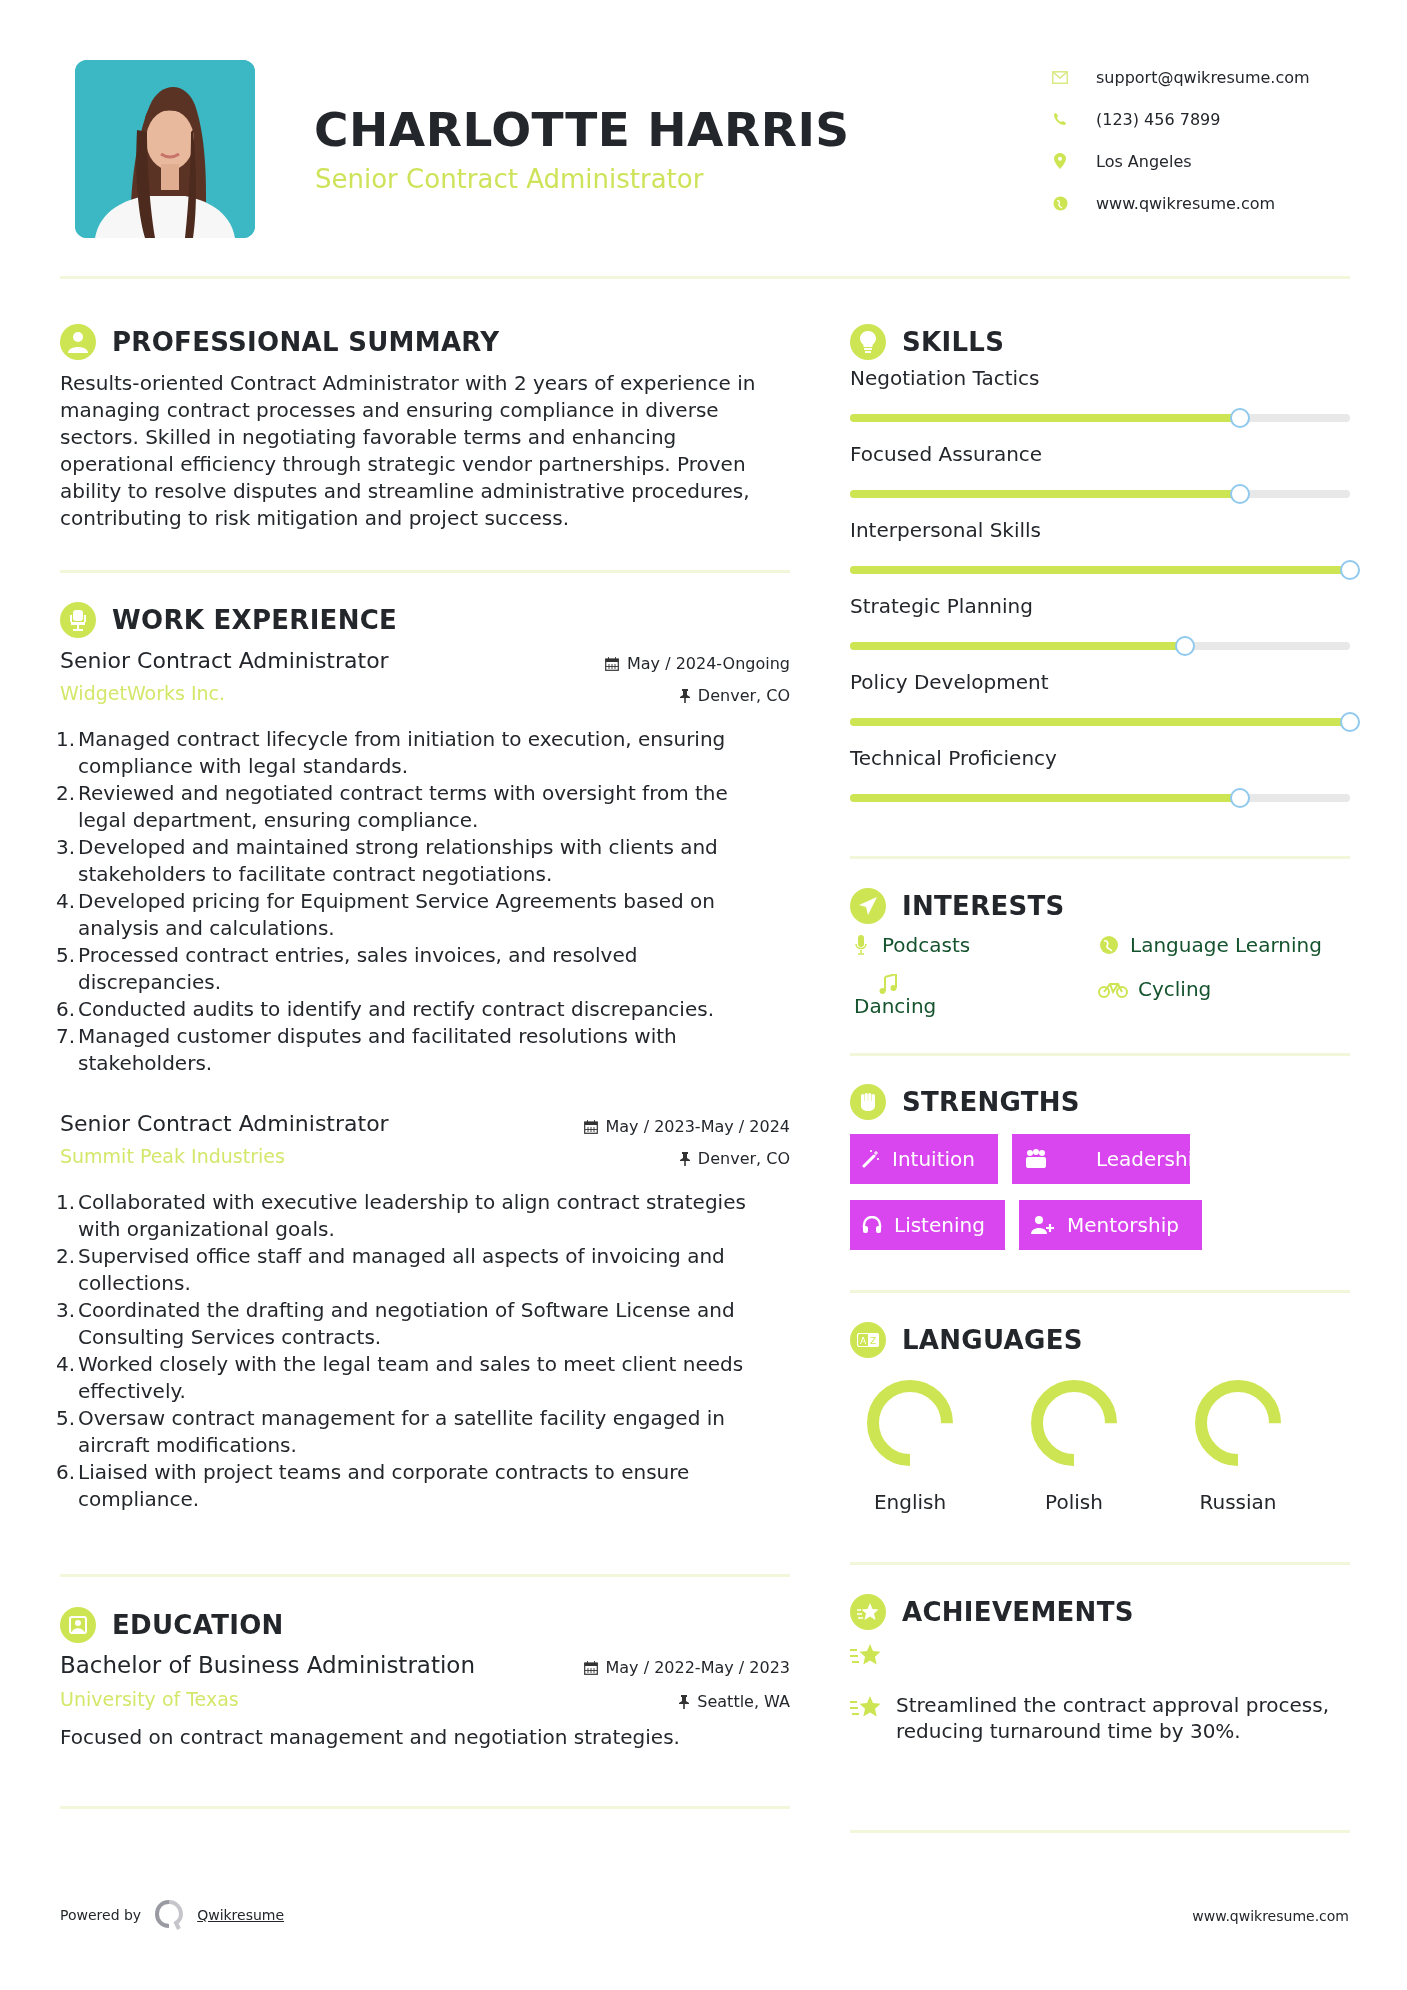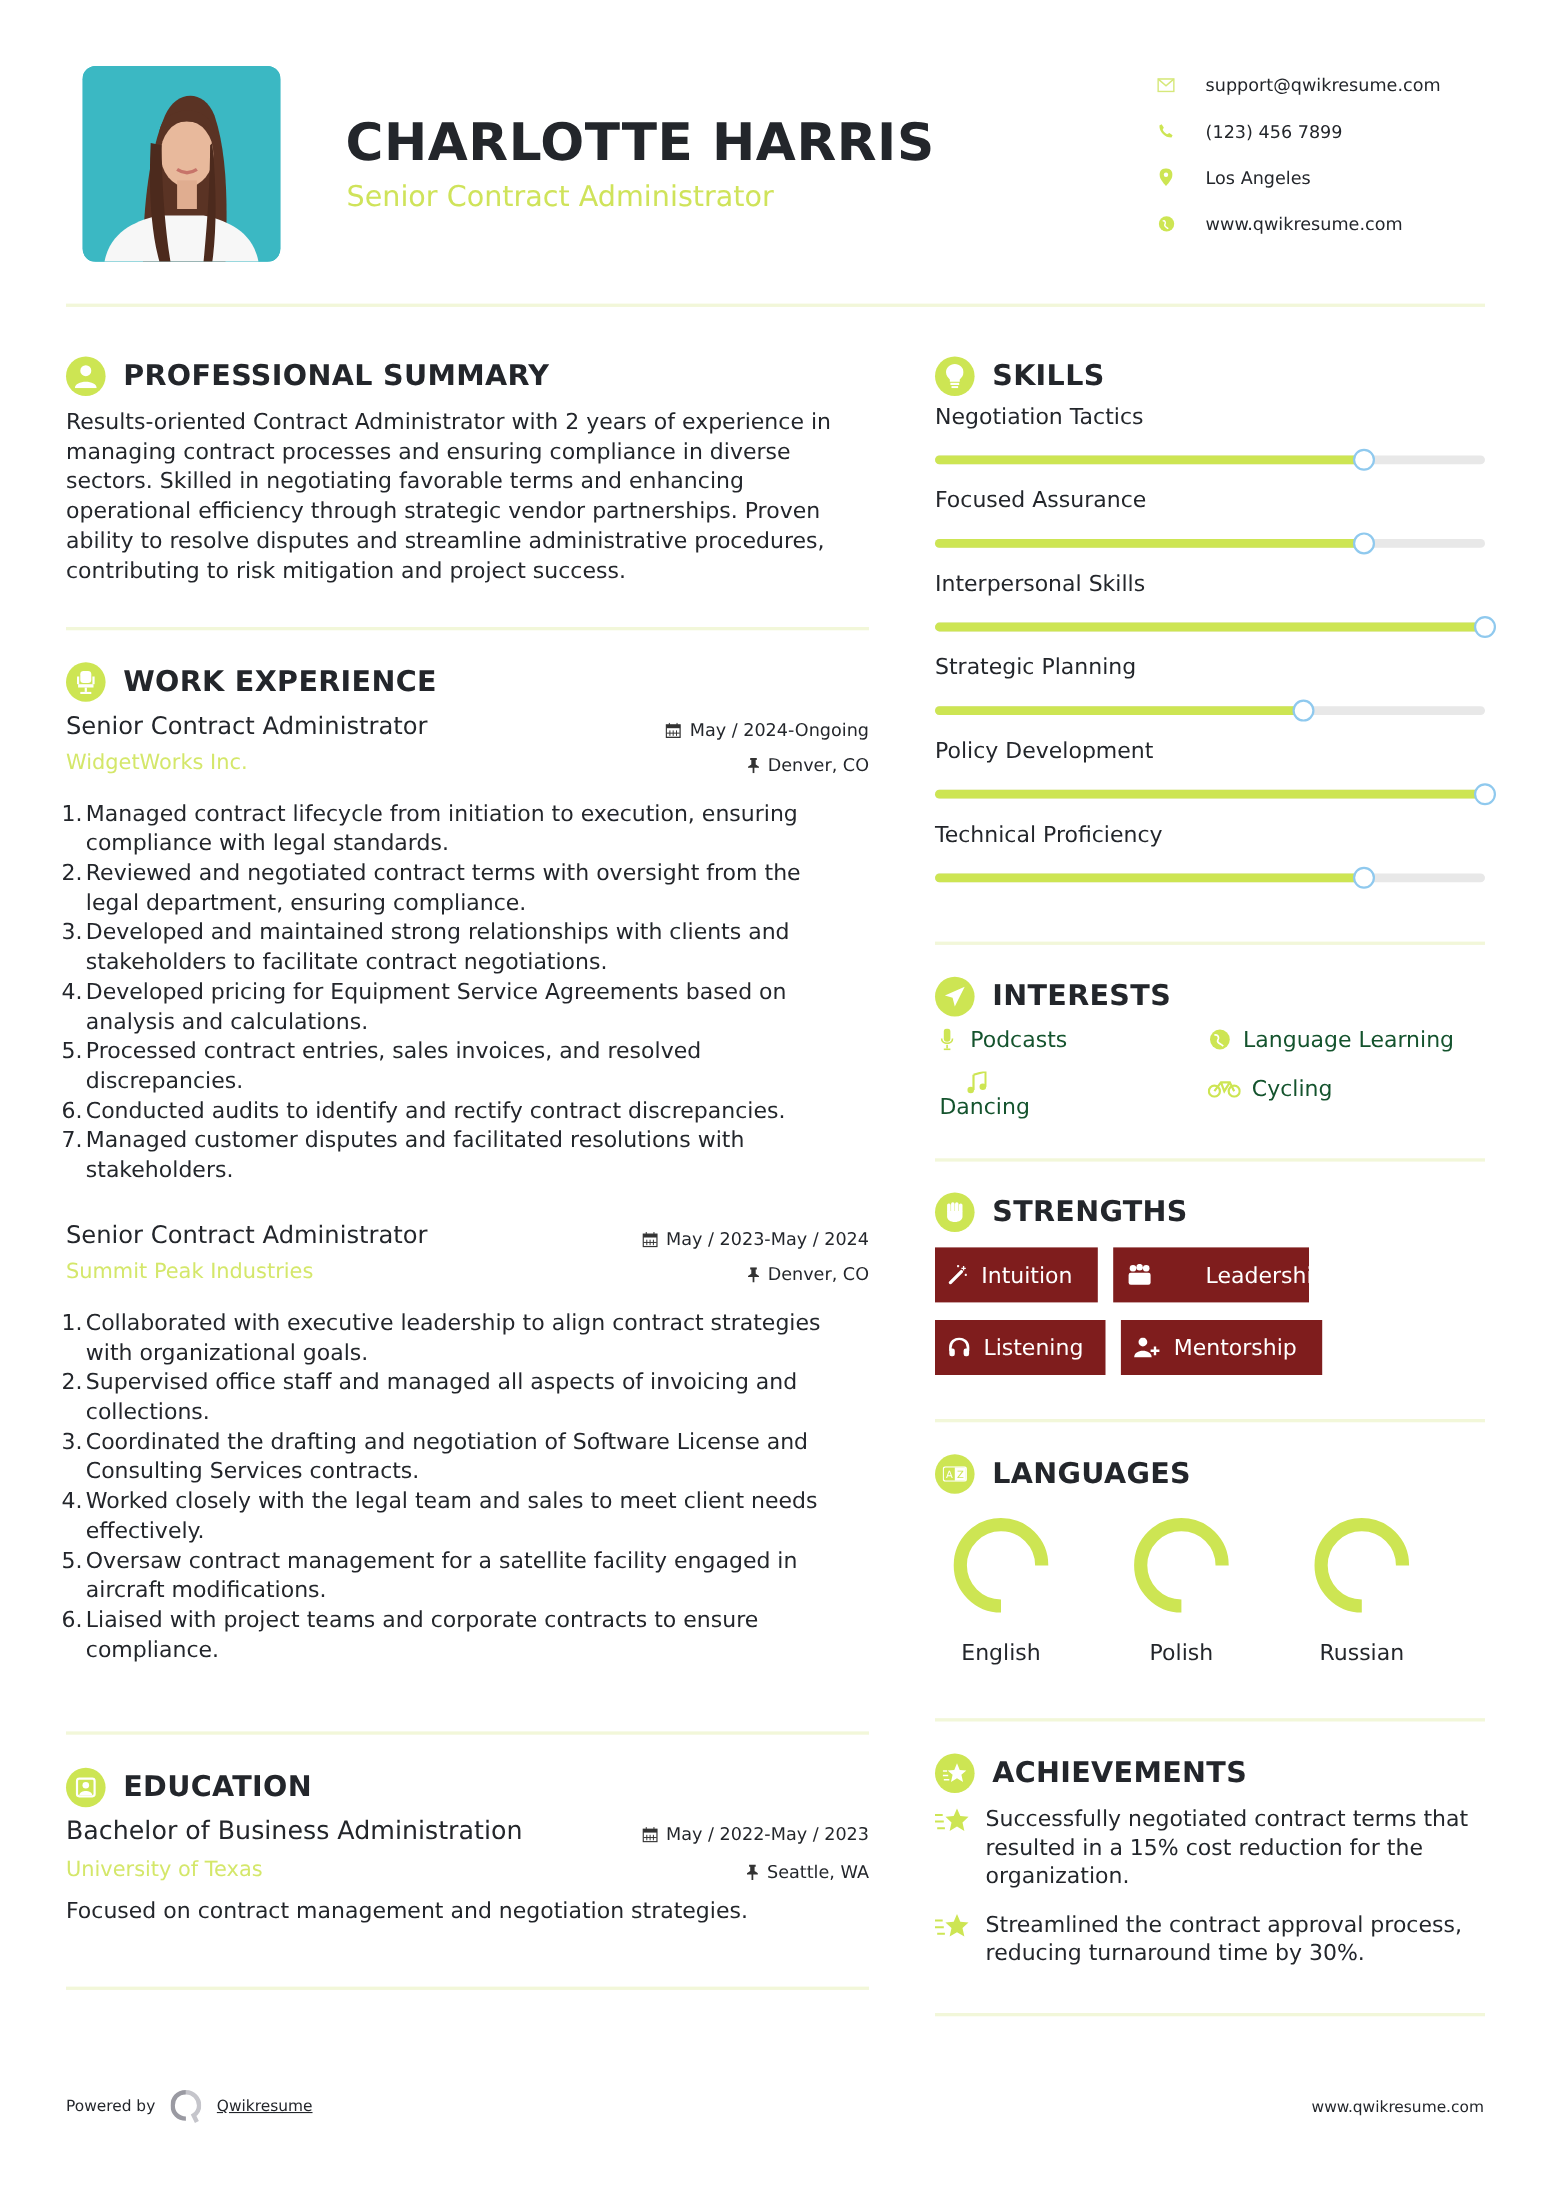--- a/index.html
+++ b/index.html
@@ -43,21 +43,21 @@
   
   .right { left: 850px; width: 500px; }
   .skill-label { font-size: 20px; color: #23262b; height: 28px; }
   .skill-track { position: relative; height: 8px; border-radius: 4px; background: #e8e8e8; margin-top: 20px; }
   .skill-fill { position: absolute; left: 0; top: 0; height: 8px; border-radius: 4px; background: #cde553; }
   .skill-knob { position: absolute; top: -6px; width: 20px; height: 20px; border-radius: 50%; border: 2px solid #8fc9ee; background: #ffffff; margin-left: -10px; }
 
   .interest { display: flex; align-items: center; font-size: 20px; color: #14532d; height: 30px; }
   .interest .ii { width: 22px; margin-right: 10px; display: inline-flex; justify-content: center; }
 
-  .chip { display: inline-flex; align-items: center; background: #7f1d1d; color: #ffffff; font-size: 20px; height: 50px; padding: 0 12px; margin-right: 14px; }
+  .chip { display: inline-flex; align-items: center; background: #d946ef; color: #ffffff; font-size: 20px; height: 50px; padding: 0 12px; margin-right: 14px; }
   .chip .ci { margin-right: 12px; display: inline-flex; }
 
   .lang { position: absolute; width: 120px; text-align: center; }
   .lang-ring { width: 90px; height: 90px; margin: 0 auto; }
   .lang-name { font-size: 20px; color: #23262b; margin-top: 18px; }
 
   .ach { display: flex; font-size: 20px; line-height: 26px; color: #23262b; }
   .ach .ai { width: 34px; flex: 0 0 34px; margin-right: 12px; padding-top: 2px; }
 
   .footer-left { left: 60px; top: 1900px; display: flex; align-items: center; font-size: 14px; }
@@ -526,21 +526,20 @@
         </svg>
     </span>
     <span class="sec-title">ACHIEVEMENTS</span>
   </div>
   <div style="margin-top:8px;">
     <div class="ach" style="margin-bottom:18px;">
       <span class="ai"><svg width="32" height="26" viewBox="0 0 32 26">
             <path d="M20 2 L23 9 L30.5 9.7 L25 14.8 L26.7 22.5 L20 18.5 L13.3 22.5 L15 14.8 L9.5 9.7 L17 9 Z" fill="#cde553"></path>
             <path d="M0 8 H7 M0 14 H8 M2 20 H9" stroke="#cde553" stroke-width="1.8"></path>
           </svg></span>
-      <span style="width:450px;">Successfully negotiated contract terms that resulted in a 15% cost reduction for the organization.</span>
     </div>
     <div class="ach">
       <span class="ai"><svg width="32" height="26" viewBox="0 0 32 26">
             <path d="M20 2 L23 9 L30.5 9.7 L25 14.8 L26.7 22.5 L20 18.5 L13.3 22.5 L15 14.8 L9.5 9.7 L17 9 Z" fill="#cde553"></path>
             <path d="M0 8 H7 M0 14 H8 M2 20 H9" stroke="#cde553" stroke-width="1.8"></path>
           </svg></span>
       <span style="width:450px;">Streamlined the contract approval process, reducing turnaround time by 30%.</span>
     </div>
   </div>
 </div>

